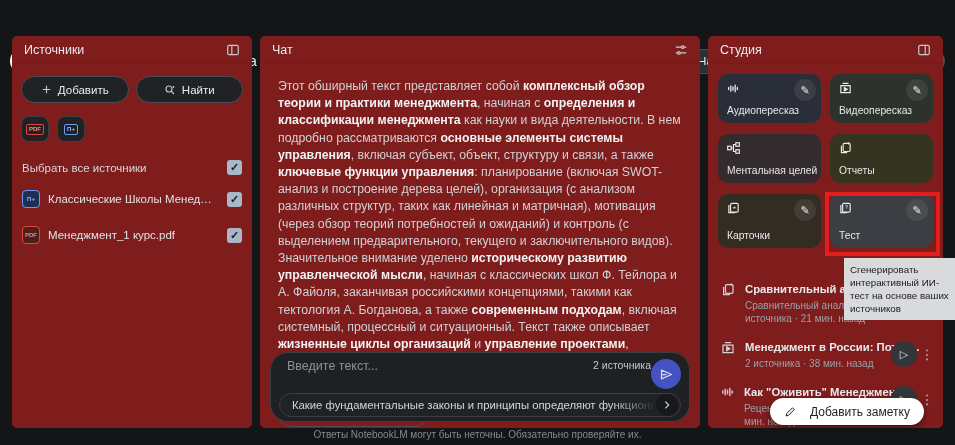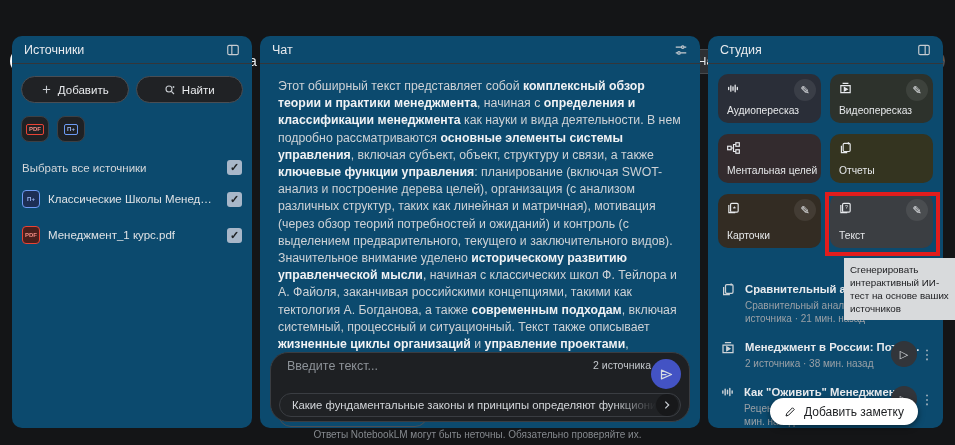--- a/index.html
+++ b/index.html
@@ -15,21 +15,21 @@
   .hdr-right { margin-left:auto; display:flex; align-items:center; gap:8px; padding-right:10px; }
   .pill-btn { height:25px; display:flex; align-items:center; gap:6px; padding:0 12px;
     background:#2d3034; border:1px solid #474b50; border-radius:13px; font-size:11.5px;
     color:#e8eaed; cursor:pointer; }
   .apps-grid { width:15px; height:15px; display:grid; grid-template-columns:repeat(3,1fr); gap:2px; margin:0 4px; }
   .apps-grid i { width:3px; height:3px; background:#c7cbd0; border-radius:50%; }
   .avatar { width:24px; height:24px; border-radius:50%;
     background:conic-gradient(#7a5038 0 25%, #33485e 0 50%, #a8826a 0 70%, #24303c 0 100%); border:1px solid #555; }
 
   
-  .panel { position:absolute; top:36px; height:392px; background:#0c4a6e; border-radius:10px; }
+  .panel { position:absolute; top:36px; height:392px; background:#7f1d1d; border-radius:5px; }
   .p-hdr { height:28px; display:flex; align-items:center; padding:0 12px; border-bottom:1px solid #34363a; }
   .p-title { font-size:12.5px; font-weight:500; color:#e8eaed; }
   .p-hdr .sp { margin-left:auto; }
   .ic { color:#c7cbd0; display:inline-flex; }
 
   
   .sources { left:12px; width:240px; }
   .src-btns { display:flex; gap:7px; padding:12px 9px 0 9px; }
   .o-btn { flex:1; height:27px; display:flex; align-items:center; justify-content:center; gap:6px;
     background:#202225; border:1px solid #4a4e54; border-radius:14px; font-size:11.5px; color:#e8eaed; cursor:pointer; }
@@ -90,21 +90,21 @@
   .sitem { display:flex; gap:9px; padding:7px 8px 5px 12px; align-items:flex-start; cursor:pointer; }
   .sitem .sic { margin-top:3px; flex:0 0 auto; color:#cfd3d7; }
   .stxt { flex:1; min-width:0; }
   .stitle { font-size:11.3px; font-weight:700; color:#e8eaed; white-space:nowrap; overflow:hidden; }
   .smeta { font-size:10px; color:#9aa0a6; margin-top:2px; line-height:13px; }
   .sctrl { display:flex; align-items:center; gap:2px; flex:0 0 auto; margin-top:4px; }
   .playbtn { width:26px; height:26px; border-radius:50%; background:#32353a; border:none; color:#e3e6e9;
     font-size:11px; display:flex; align-items:center; justify-content:center; cursor:pointer; }
   .menubtn { width:16px; height:26px; background:none; border:none; color:#c7cbd0; font-size:13px; cursor:pointer; }
   .addnote { position:absolute; left:62px; top:362px; height:27px; padding:0 14px; display:flex; align-items:center;
-    gap:8px; background:#fff; color:#1d1f22; border:none; border-radius:14px; font-size:12px; font-weight:500;
+    gap:14px; background:#fff; color:#1d1f22; border:none; border-radius:14px; font-size:12px; font-weight:500;
     box-shadow:0 2px 6px rgba(0,0,0,.5); cursor:pointer; z-index:6; }
 
   
   .ann { position:absolute; left:117px; top:156px; width:115px; height:64px;
     border:4px solid #e11d1d; z-index:5; pointer-events:none; }
   .tooltip { position:absolute; left:136px; top:222px; width:112px; background:#d8dadc; color:#202124;
     font-size:9.8px; line-height:13px; padding:5px 6px; z-index:5; }
 
   
   .foot { position:absolute; left:0; right:0; top:429px; text-align:center; font-size:10px; color:#85898e; }
@@ -346,21 +346,21 @@
         <span class="ic">
           <svg width="15" height="14" viewBox="0 0 24 24" fill="none" stroke="#e8eaed" stroke-width="2">
               <rect x="7" y="4" width="13" height="15" rx="2"></rect>
               <path d="M4 7v13h11"></path>
               <text x="11" y="14.5" font-size="9" fill="#e8eaed" stroke="none" font-family="sans-serif">?</text>
             </svg>
         </span>
         <button class="editbtn">
             <span>✎</span>
           </button>
-        <span class="clabel">Текст</span>
+        <span class="clabel">Тест</span>
       </div>
     </div>
 
     <div class="listwrap">
       <div class="sitem">
         <span class="sic">
           <svg width="16" height="15" viewBox="0 0 24 24" fill="none" stroke="currentColor" stroke-width="2">
               <rect x="8" y="4" width="12" height="14" rx="2"></rect>
               <path d="M5 8v12h10"></path>
               <path d="M17 2v4M15 4h4" stroke-width="1.6"></path>

